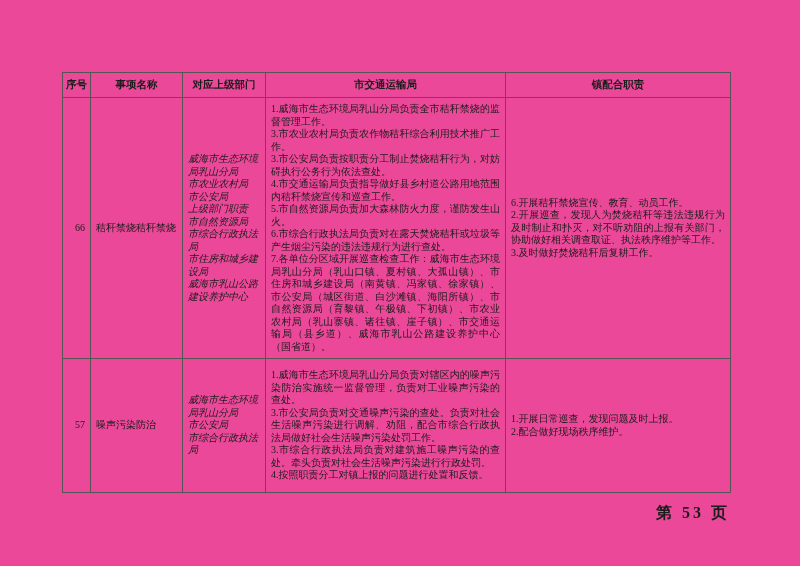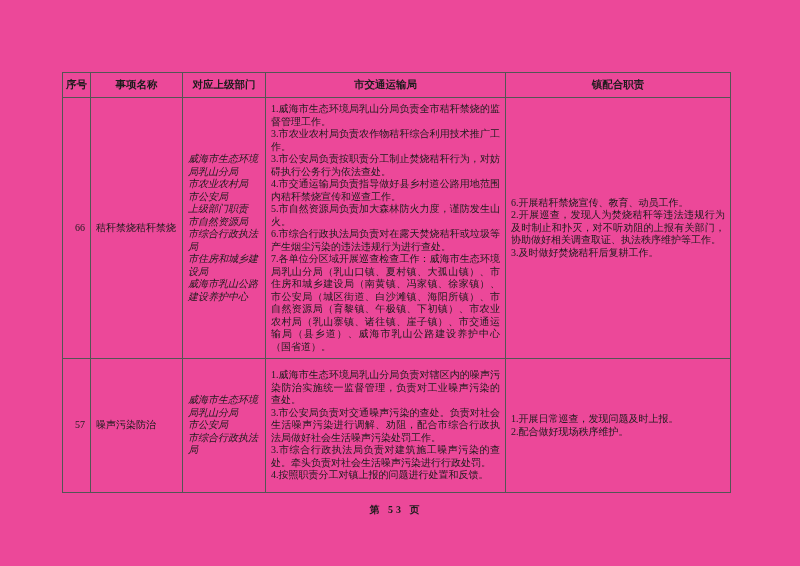--- a/index.html
+++ b/index.html
@@ -56,22 +56,22 @@
     text-align: justify;
     word-break: break-all;
     padding: 2px 5px;
   }
   .duty-item, .dept-line { margin: 0; }
   .page-footer {
     position: absolute;
     left: 62px;
     top: 503px;
     width: 668px;
-    text-align: center;
-    font-size: 10px;
+    text-align: right;
+    font-size: 16px;
     font-weight: bold;
     letter-spacing: 3px;
   }
 </style>
 </head>
 <body>
 
 <div class="page">
 
   <table class="resp-table">

